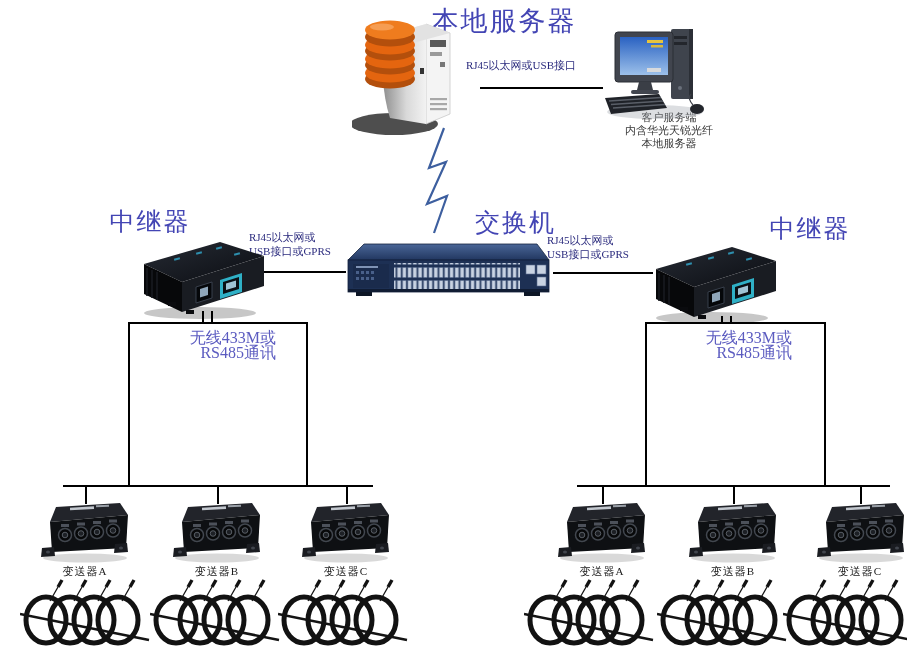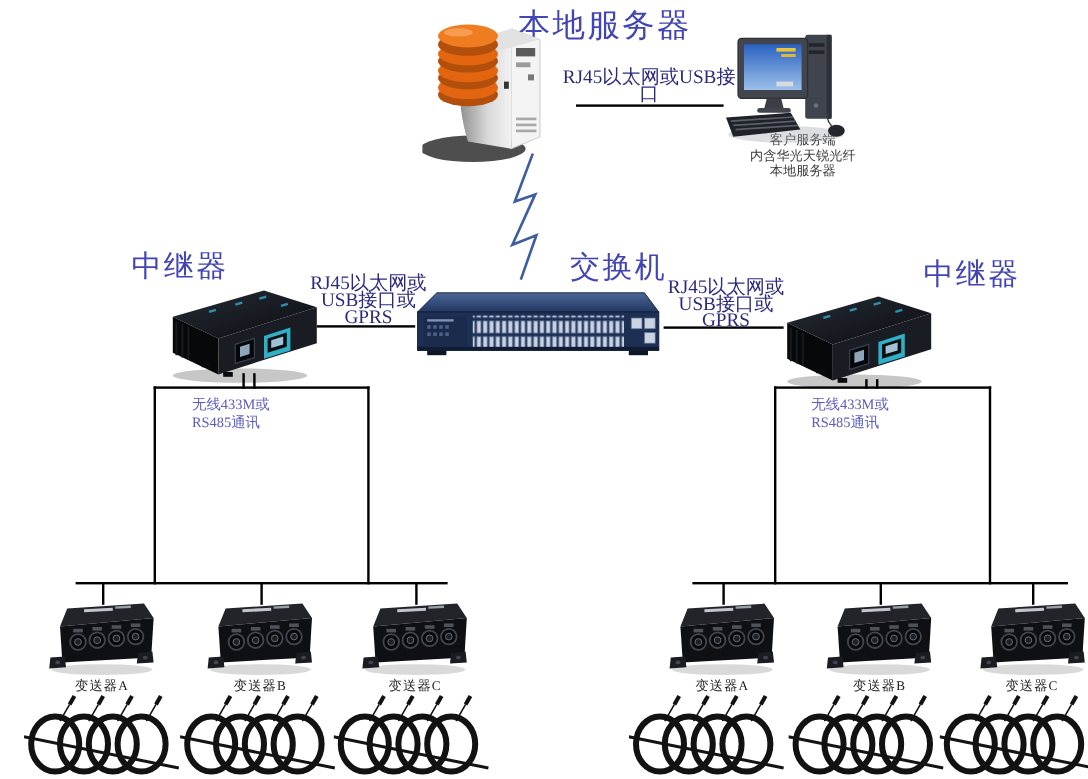--- a/index.html
+++ b/index.html
@@ -4,25 +4,25 @@
 <style>
   html,body{margin:0;padding:0;background:#fff;}
   .canvas{position:relative;width:907px;height:649px;background:#fff;overflow:hidden;
           font-family:"Liberation Serif","DejaVu Serif",serif;}
   .hline,.vline{position:absolute;background:var(--line-black,#000);}
   .hline{height:2px;}
   .vline{width:2px;}
   .biglabel{position:absolute;color:var(--title-blue,#4345b4);font-size:25px;letter-spacing:2px;
             text-align:center;white-space:nowrap;}
   .title-main{font-size:27px;}
-  .linklabel{position:absolute;color:var(--link-label-navy,#26266e);font-size:16px;
-             text-align:center;line-height:14px;}
+  .linklabel{position:absolute;color:var(--link-label-navy,#26266e);font-size:11px;
+             text-align:left;line-height:14px;}
   .linklabel span{display:block;font-family:Liberation Serif, serif;}
-  .buslabel{position:absolute;color:var(--bus-label-periwinkle,#5b5bc0);font-size:12px;
-            text-align:left;line-height:15px;}
+  .buslabel{position:absolute;color:var(--bus-label-periwinkle,#5b5bc0);font-size:16px;
+            text-align:right;line-height:15px;}
   .buslabel span{display:block;}
   .caption{position:absolute;color:var(--caption-gray,#3a3a3a);font-size:11px;line-height:13px;
            text-align:center;}
   .caption span{display:block;}
   .devlabel{position:absolute;color:var(--device-label-dark,#1c1c1c);font-size:11px;
             text-align:center;letter-spacing:1px;}
   .dev{position:absolute;display:block;}
   .defs-hidden{position:absolute;width:0;height:0;overflow:hidden;}
 </style>
 </head>

